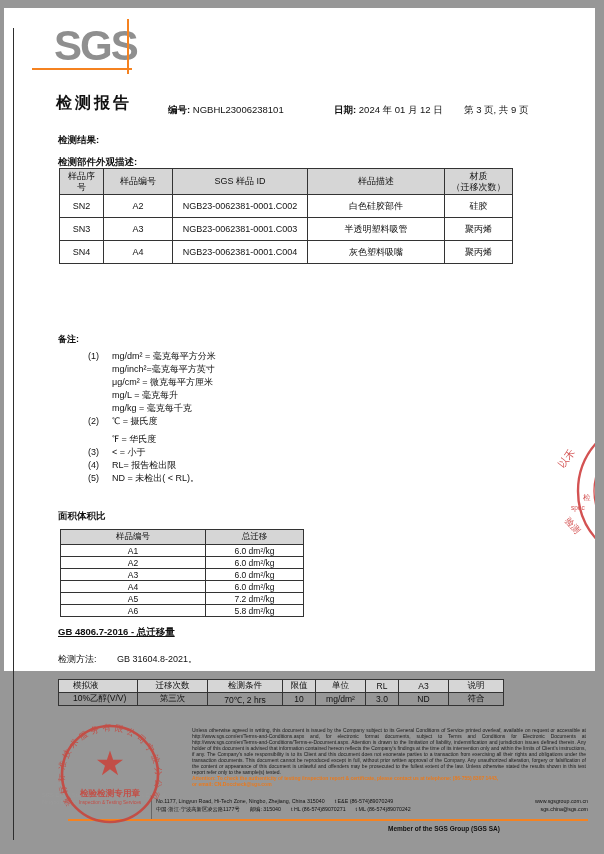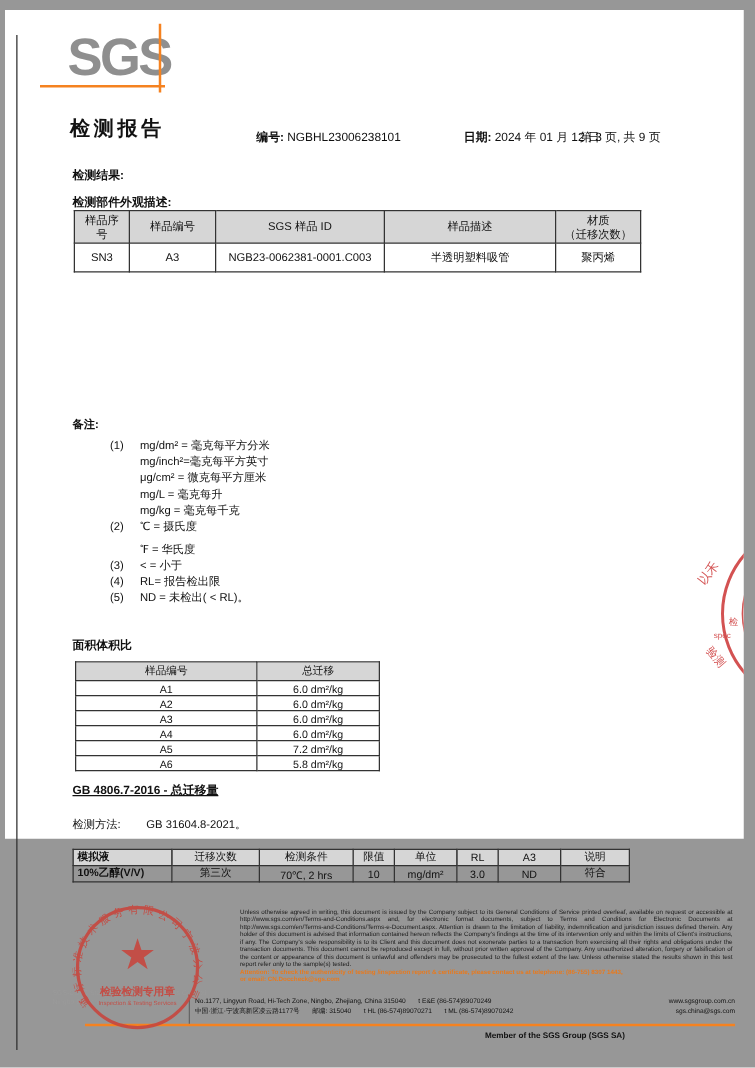--- a/index.html
+++ b/index.html
@@ -9,21 +9,21 @@
   .scanline{position:absolute;left:9px;top:20px;width:1px;height:812px;background:#2e2e2e;}
 
   
   .logo-text{position:absolute;left:50px;top:14px;font-size:42px;font-weight:bold;
              color:#8f8f8f;letter-spacing:-2px;}
   .logo-hline{position:absolute;left:28px;top:60px;width:100px;height:2px;background:#f58220;}
   .logo-vline{position:absolute;left:123px;top:11px;width:2px;height:55px;background:#f58220;}
 
   .report-title{position:absolute;left:52px;top:85px;font-size:16px;font-weight:bold;letter-spacing:3px;}
   .meta{position:absolute;top:96px;font-size:9.5px;white-space:nowrap;}
-  .meta b{font-weight:bold;margin-left:37px;}
+  .meta b{font-weight:bold;}
   .m-no{left:164px;} .m-date{left:330px;} .m-page{left:460px;}
 
   .lbl{position:absolute;font-size:9.5px;font-weight:bold;white-space:nowrap;}
 
   table{border-collapse:collapse;table-layout:fixed;position:absolute;}
   td,th{border:1px solid #333;text-align:center;padding:0;overflow:hidden;}
   th{background:#d6d6d6;font-weight:normal;white-space:pre-line;}
 
   .sample-tbl{left:55px;top:160px;width:453px;font-size:9px;}
   .sample-tbl th{height:25px;line-height:11px;}
@@ -40,21 +40,21 @@
   .area-tbl{left:56px;top:521px;width:243px;font-size:8.5px;}
   .area-tbl th{height:14px;}
   .area-tbl td{height:11px;}
 
   .gb-title{position:absolute;left:54px;top:618px;font-size:9.5px;font-weight:bold;text-decoration:underline;text-align:center;}
   .method{position:absolute;left:54px;top:645px;font-size:9px;}
   .method .val{margin-left:18px;}
   .mig-tbl{left:54px;top:671px;width:445px;font-size:8.5px;}
   .mig-tbl th{height:12px;}
   .mig-tbl td{height:11px;}
-  .mig-tbl .la{text-align:left;padding-left:3px;font-weight:bold;}
+  .mig-tbl .la{text-align:left;padding-left:14px;}
 
   
   .disclaimer{position:absolute;left:188px;top:719px;width:394px;font-size:5px;line-height:6px;
               text-align:justify;color:#1a1a1a;}
   .attention{color:#e87a1e;font-weight:bold;text-align:left;}
   .company-gray{position:absolute;left:38px;top:784px;font-size:5.5px;line-height:7px;color:#9a9a9a;white-space:nowrap;}
   .addr-divider{position:absolute;left:147px;top:788px;width:1px;height:24px;background:#666;}
   .addr{position:absolute;left:152px;top:789px;width:432px;font-size:5.3px;line-height:8px;color:#111;}
   .addr-row{display:flex;white-space:nowrap;}
   .addr-row .sp{margin-left:10px;} .addr-row .right{margin-left:auto;}
@@ -104,24 +104,38 @@
 号</th>
         <th>样品编号</th>
         <th>SGS 样品 ID</th>
         <th>样品描述</th>
         <th>材质
 （迁移次数）</th>
       </tr>
     </thead>
     <tbody>
       <tr>
+        <td>SN2</td>
+        <td>A2</td>
+        <td>NGB23-0062381-0001.C002</td>
+        <td>白色硅胶部件</td>
+        <td>硅胶</td>
+      </tr>
+      <tr>
         <td>SN3</td>
         <td>A3</td>
         <td>NGB23-0062381-0001.C003</td>
         <td>半透明塑料吸管</td>
+        <td>聚丙烯</td>
+      </tr>
+      <tr>
+        <td>SN4</td>
+        <td>A4</td>
+        <td>NGB23-0062381-0001.C004</td>
+        <td>灰色塑料吸嘴</td>
         <td>聚丙烯</td>
       </tr>
     </tbody>
   </table>
 
   <div class="notes">
     <div class="notes-label">备注:</div>
     <div class="note-row">
         <span class="note-num">(1)</span>
         <span class="note-text">mg/dm² = 毫克每平方分米</span>

